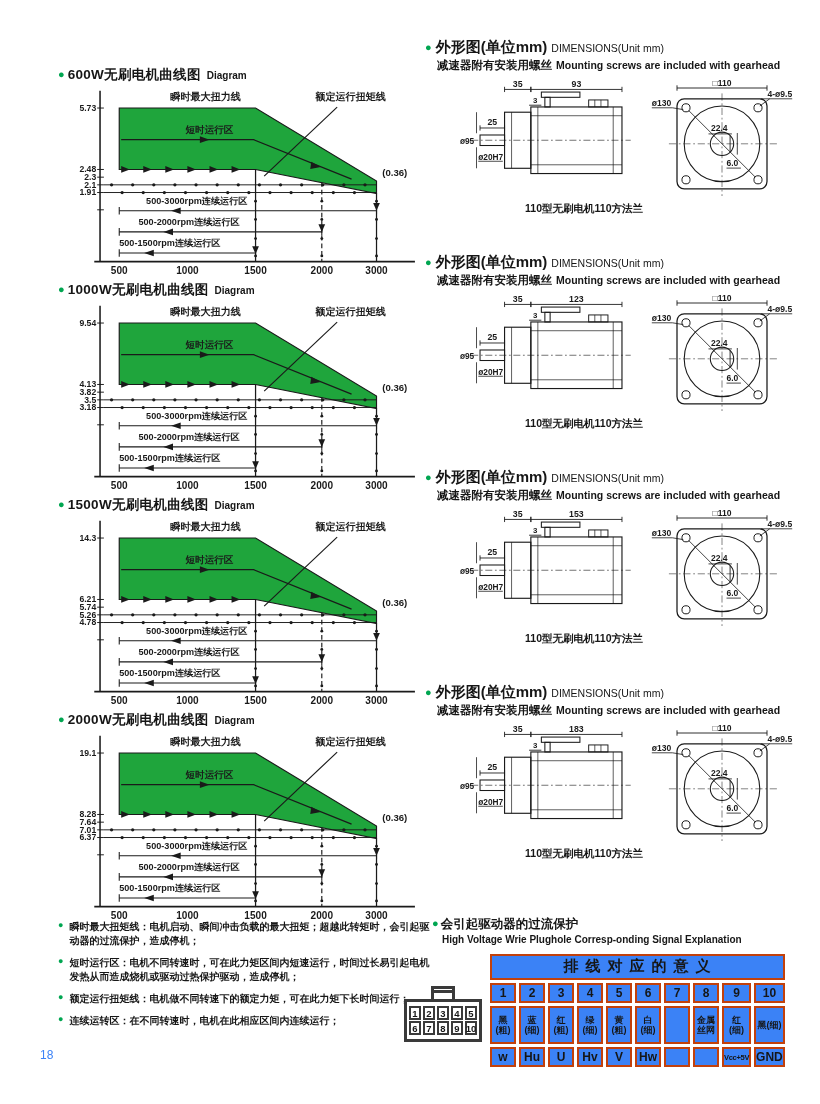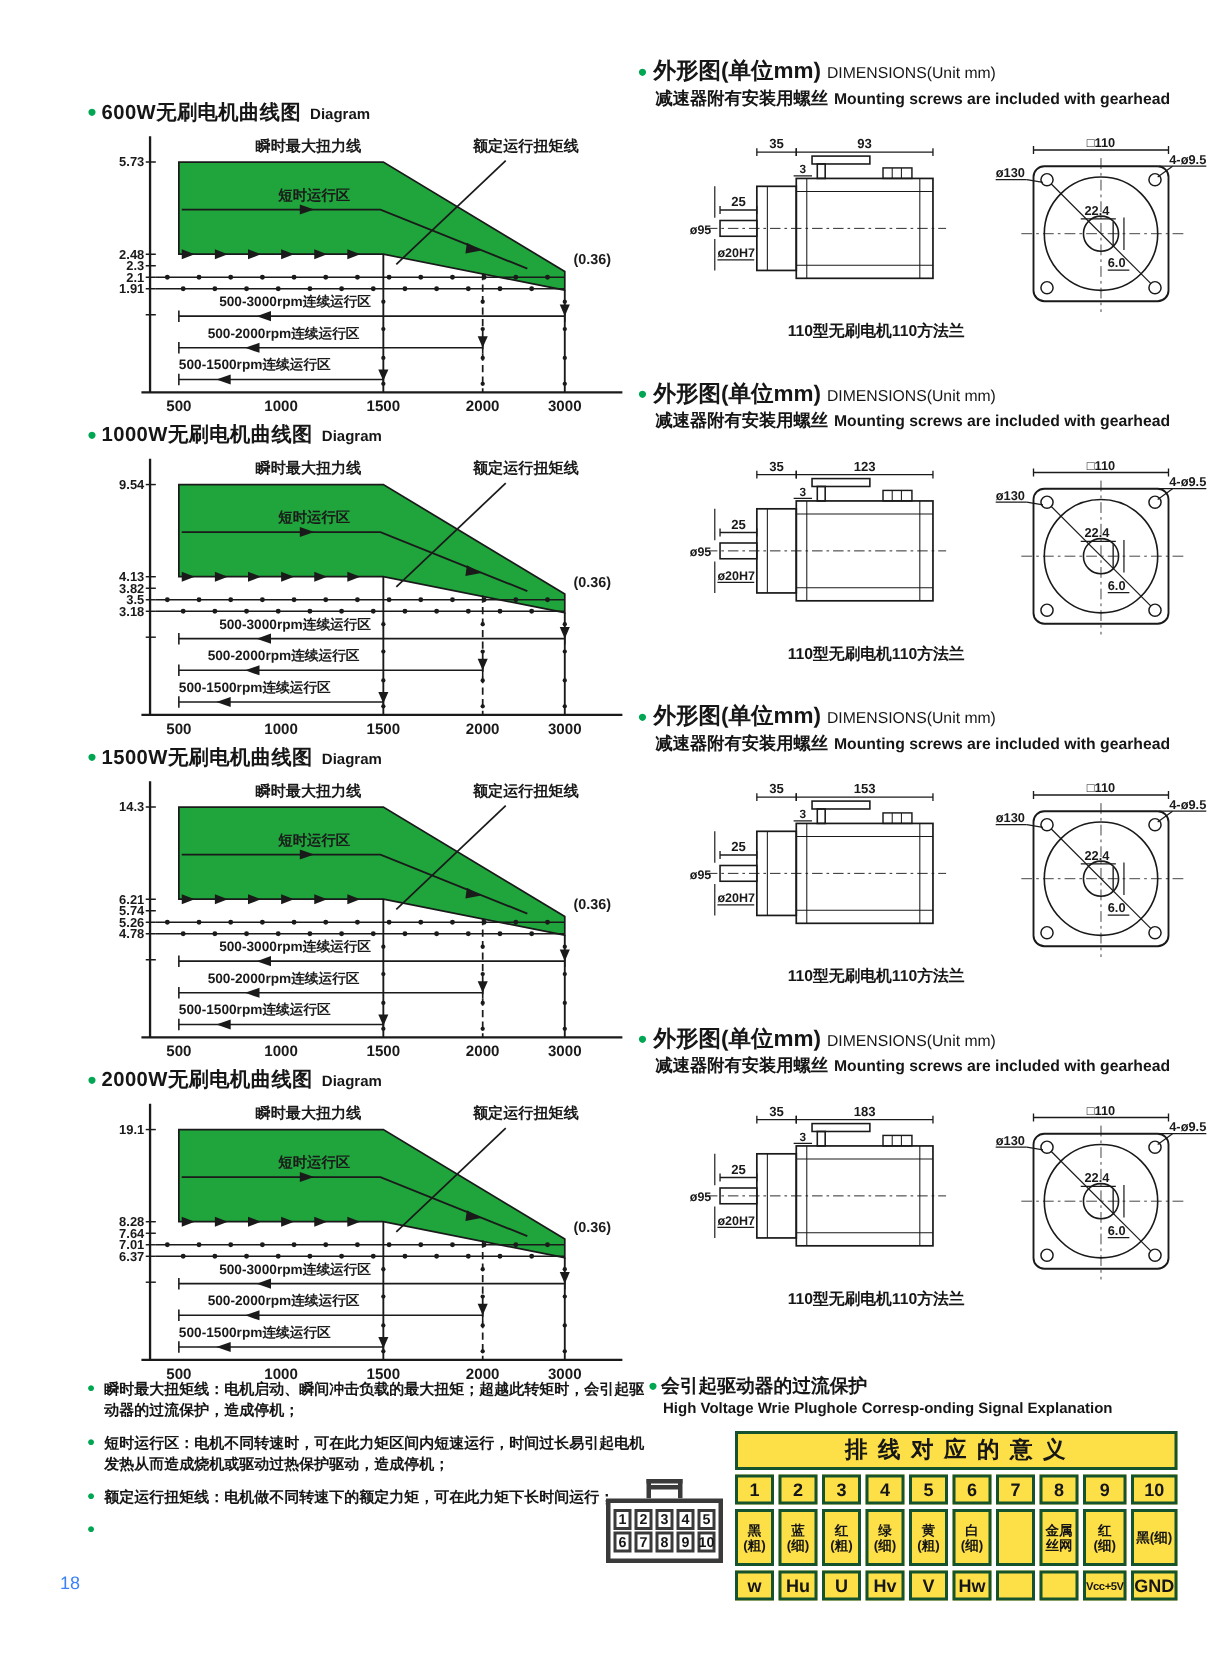--- a/index.html
+++ b/index.html
@@ -16,21 +16,21 @@
   .chart-header .en { font-weight:bold; font-size:10px; margin-left:3px; }
   svg.curve { width:374px; height:192px; margin-top:1px; display:block; }
 
   .dims-col { position:absolute; left:425px; top:0; width:395px; }
   .dims-header { display:flex; align-items:baseline; gap:4px; white-space:nowrap; }
   .dims-header .cn { font-weight:bold; font-size:15px; }
   .dims-header .en { font-weight:normal; font-size:10.5px; }
   .dims-sub { display:flex; align-items:baseline; gap:4px; margin-top:1px; padding-left:12px; white-space:nowrap; }
   .dims-sub .cn { font-weight:600; font-size:11.5px; }
   .dims-sub .en { font-weight:600; font-size:10.5px; }
-  .dims-draws { display:flex; gap:16px; margin-top:16px; padding-left:34px; align-items:flex-start; }
+  .dims-draws { display:flex; gap:4px; margin-top:4px; padding-left:34px; align-items:flex-start; }
   svg.side { width:184px; height:123px; display:block; }
   svg.flange { width:150px; height:126px; display:block; margin-top:2px; }
   .caption { width:184px; text-align:right; font-size:10.5px; font-weight:600; margin-top:2px; }
 
   .notes { position:absolute; left:58px; top:920px; width:372px; list-style:none; }
   .notes li { display:flex; gap:6px; font-size:10px; font-weight:bold; line-height:1.4; margin-bottom:8px; }
   .notes .bullet { font-size:9px; top:1px; }
 
   .wiring-head { position:absolute; left:432px; top:916px; width:385px; }
   .wiring-head .row1 { display:flex; align-items:baseline; gap:2px; }
@@ -39,21 +39,21 @@
 
   .connector { position:absolute; left:404px; top:986px; width:78px; }
   .conn-tab { width:24px; height:13px; border:3px solid #3a3a3a; border-bottom:none; margin:0 auto; }
   .conn-tab .inner { width:100%; height:4px; border-bottom:3px solid #3a3a3a; }
   .conn-body { border:3px solid #3a3a3a; padding:3px 2px; background:#fff; }
   .conn-row { display:flex; gap:2px; justify-content:center; margin:1px 0; }
   .conn-box { width:12px; height:14px; border:2px solid #3a3a3a; font-weight:bold; font-size:9.5px;
               display:flex; align-items:center; justify-content:center; }
 
   table.wiring { position:absolute; left:487px; top:951px; border-collapse:separate; border-spacing:3px; }
-  table.wiring td { border:2px solid #14532d; text-align:center; vertical-align:middle; background:#fde047; }
+  table.wiring td { border:2px solid #c2410c; text-align:center; vertical-align:middle; background:#3b82f6; }
   td.t-title { font-size:15px; font-weight:bold; letter-spacing:7px; padding:1px 0 2px 6px; }
   td.t-pin { font-weight:bold; font-size:12px; width:26px; padding:1px 0; }
   td.t-color { font-size:10.5px; font-weight:bold; height:38px; padding:0 1px; }
   td.t-color.small { font-size:9px; line-height:1.15; }
   td.t-sig { font-weight:bold; font-size:12px; padding:1px 0; }
   td.t-sig.small { font-size:7.5px; letter-spacing:-0.3px;margin-left:33px; }
 
   .page-num { position:absolute; left:0; top:1048px; width:820px; font-size:12px; color:#3b82f6;margin-left:40px; }
 </style>
 </head>
@@ -807,20 +807,21 @@
     <li>
       <span class="bullet">●</span>
       <span>短时运行区：电机不同转速时，可在此力矩区间内短速运行，时间过长易引起电机发热从而造成烧机或驱动过热保护驱动，造成停机；</span>
     </li>
     <li>
       <span class="bullet">●</span>
       <span>额定运行扭矩线：电机做不同转速下的额定力矩，可在此力矩下长时间运行；</span>
     </li>
     <li>
       <span class="bullet">●</span>
+      <span>连续运转区：在不同转速时，电机在此相应区间内连续运行；</span>
     </li>
   </ul>
 
 <div class="wiring-head">
   <div class="row1">
     <span class="bullet">●</span>
     <span class="cn">会引起驱动器的过流保护</span>
   </div>
   <div class="en">High Voltage Wrie Plughole Corresp-onding Signal Explanation</div>
 </div>

